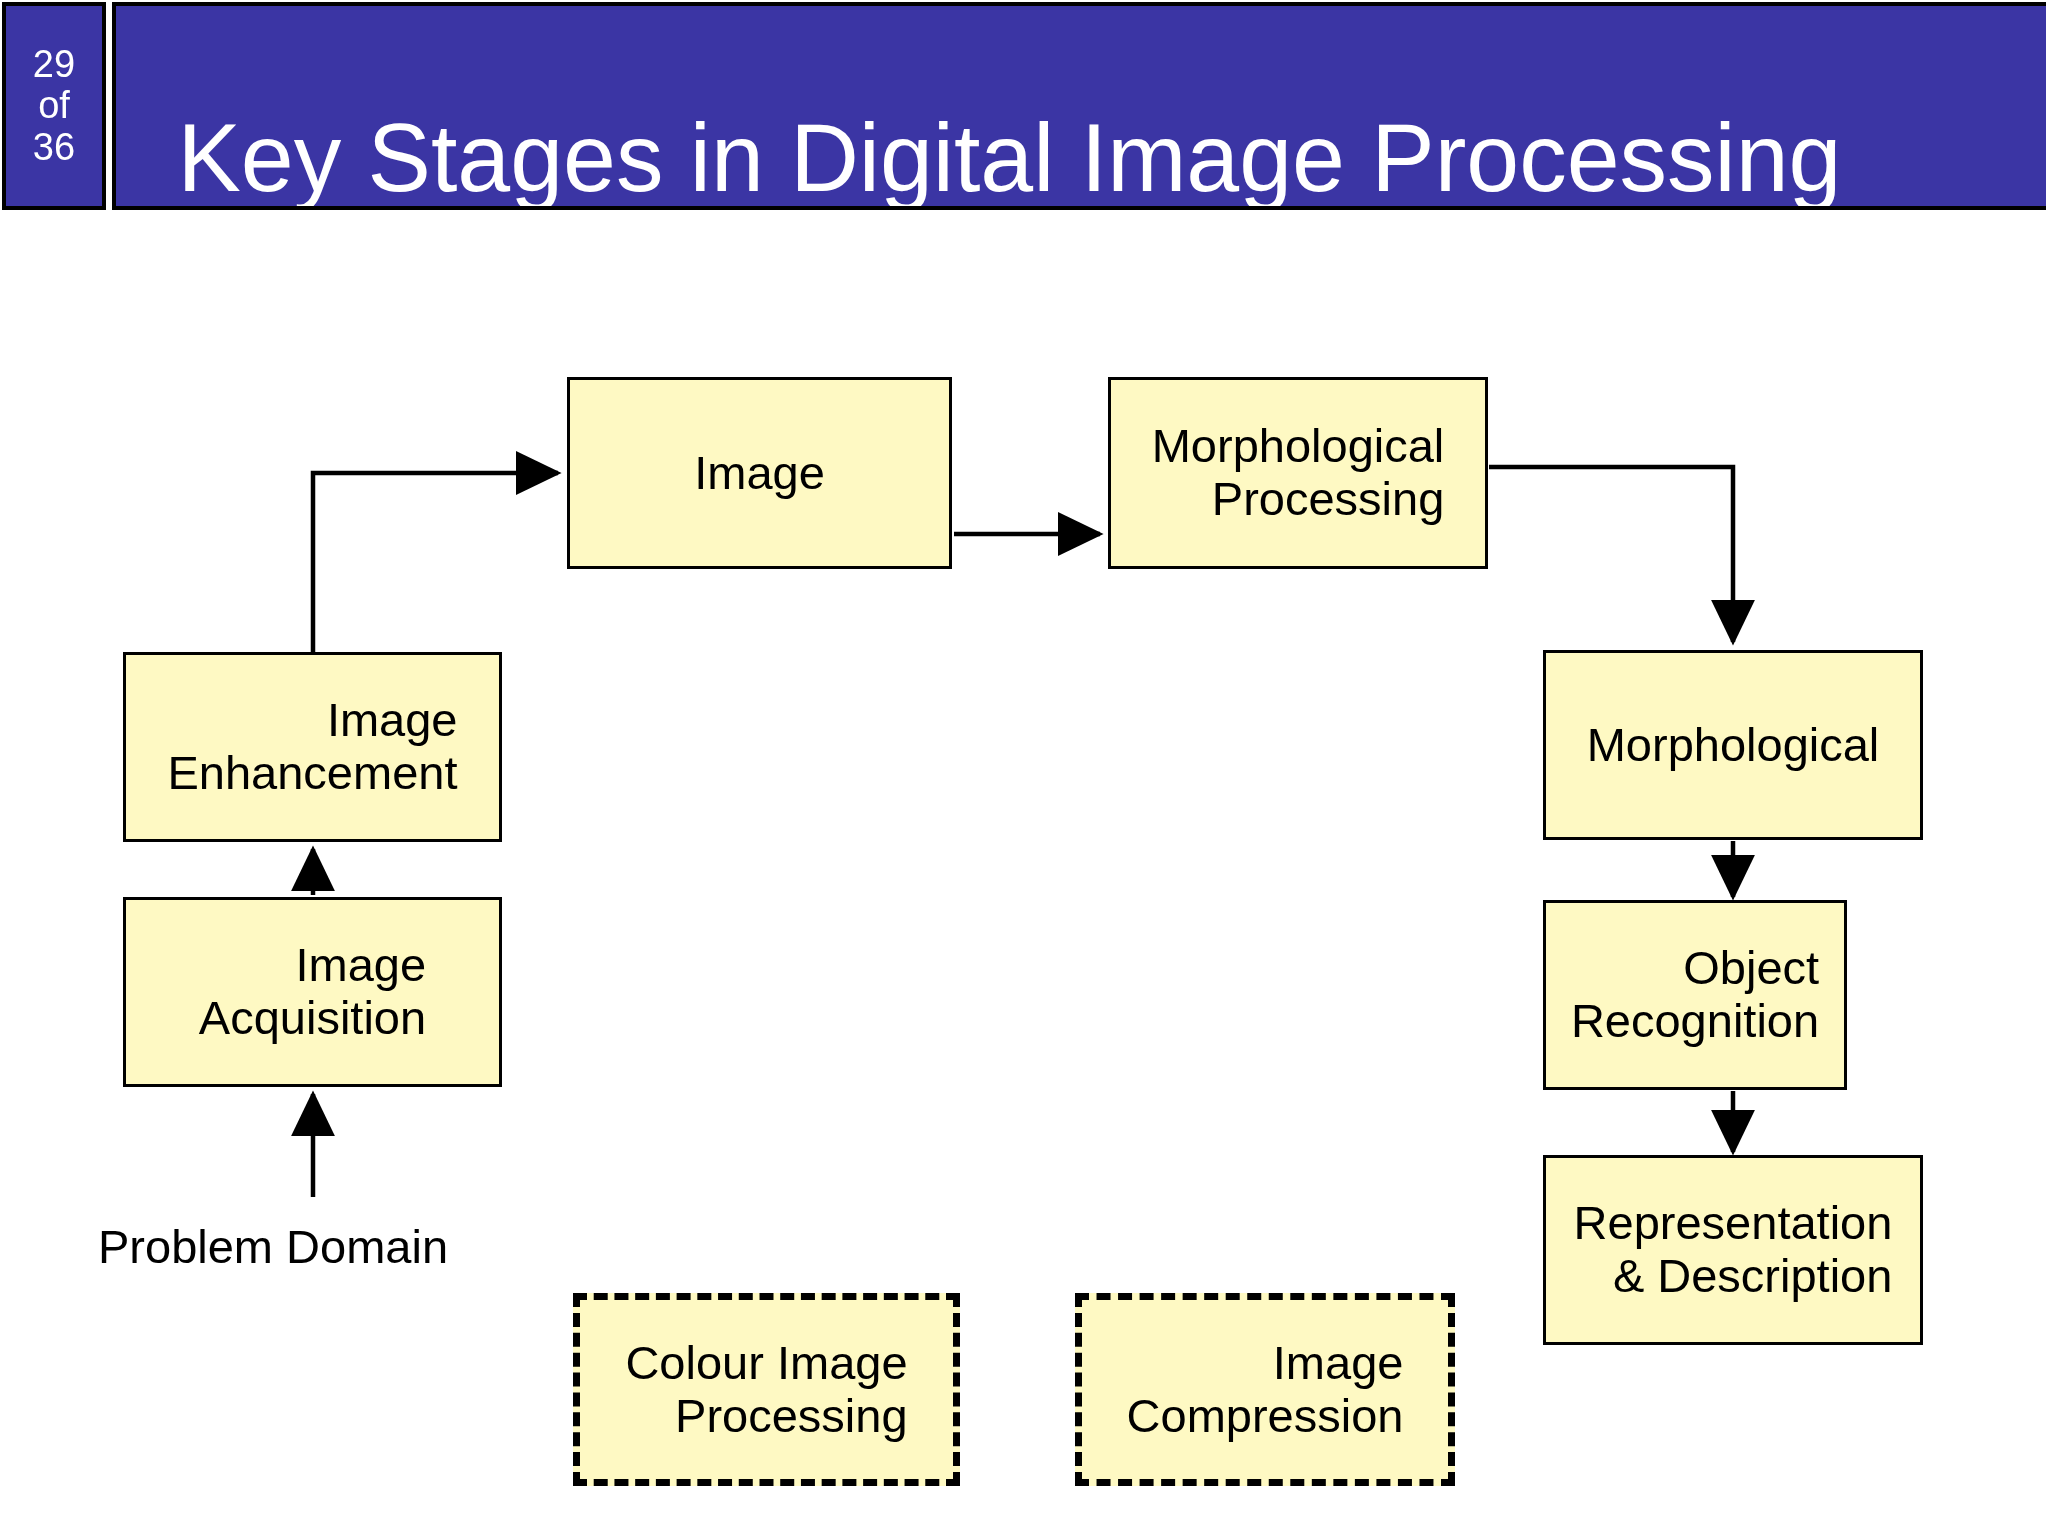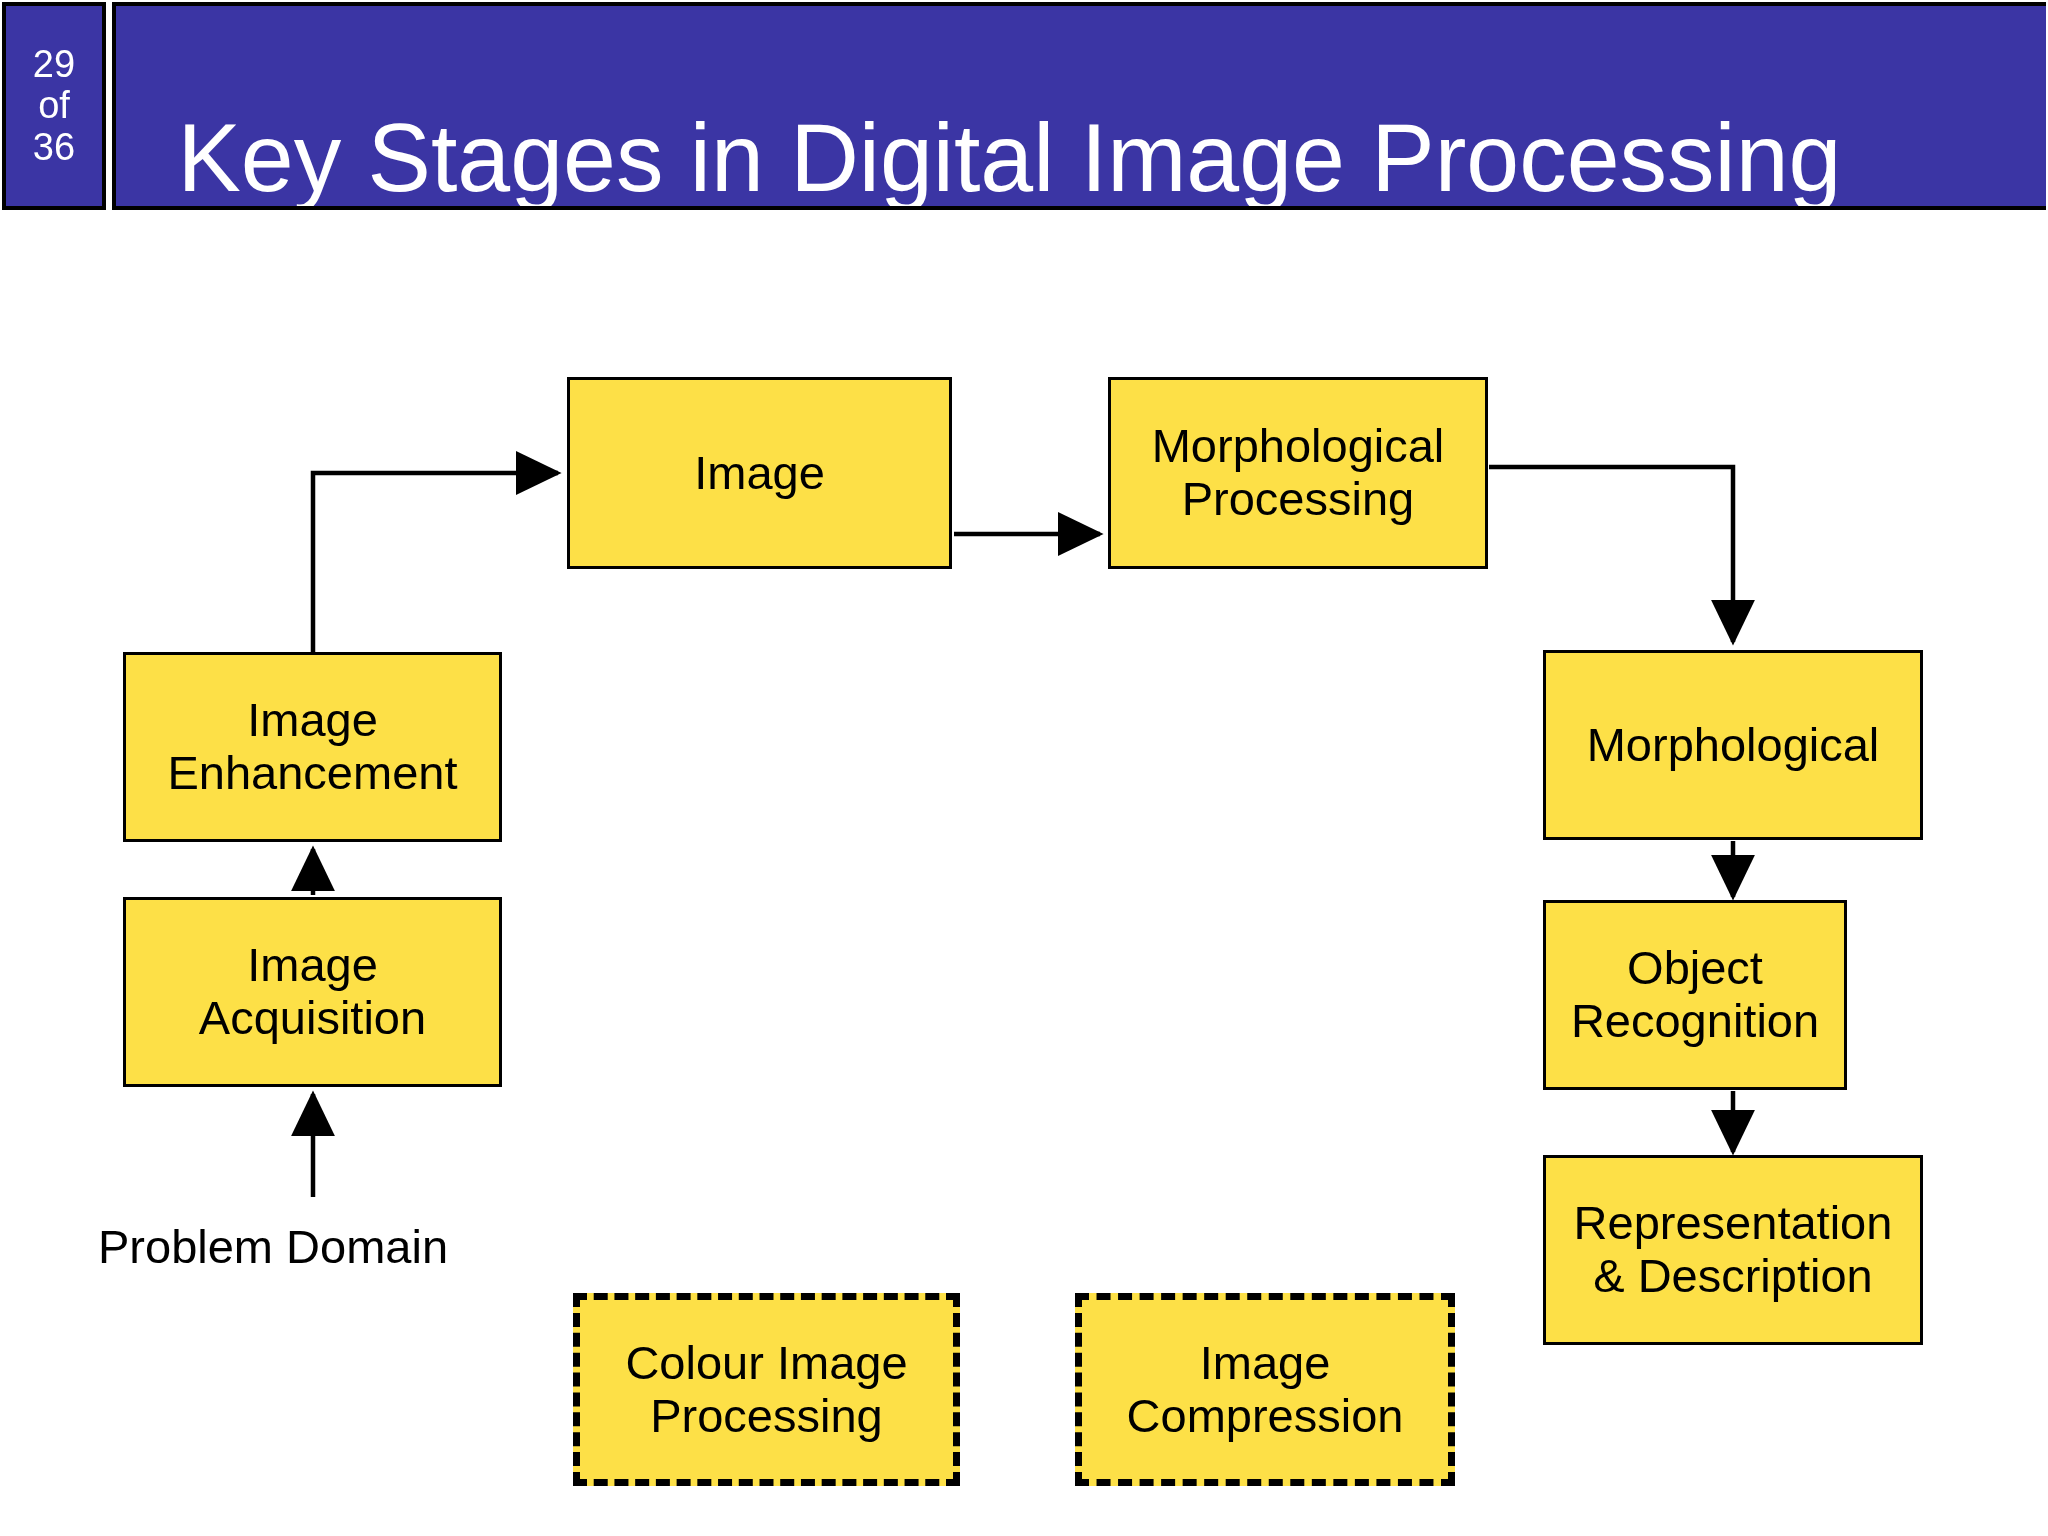--- a/index.html
+++ b/index.html
@@ -60,26 +60,26 @@
   }
 
   
   #flow {
     position:absolute;
     left:0; top:214px;
     width:2048px; height:1322px;
   }
   .node {
     position:absolute;
-    background:#fde047;
+    background:#fef9c3;
     border:3px solid #000000;
     display:flex;
     align-items:center;
     justify-content:center;
-    text-align:center;
+    text-align:right;
     color:#000000;
     font-size:47px;
     line-height:1.12;
     font-family:"Liberation Sans", sans-serif;
   }
   .node.dashed {
     border:7px dashed #000000;
   }
   .plain-label {
     position:absolute;

